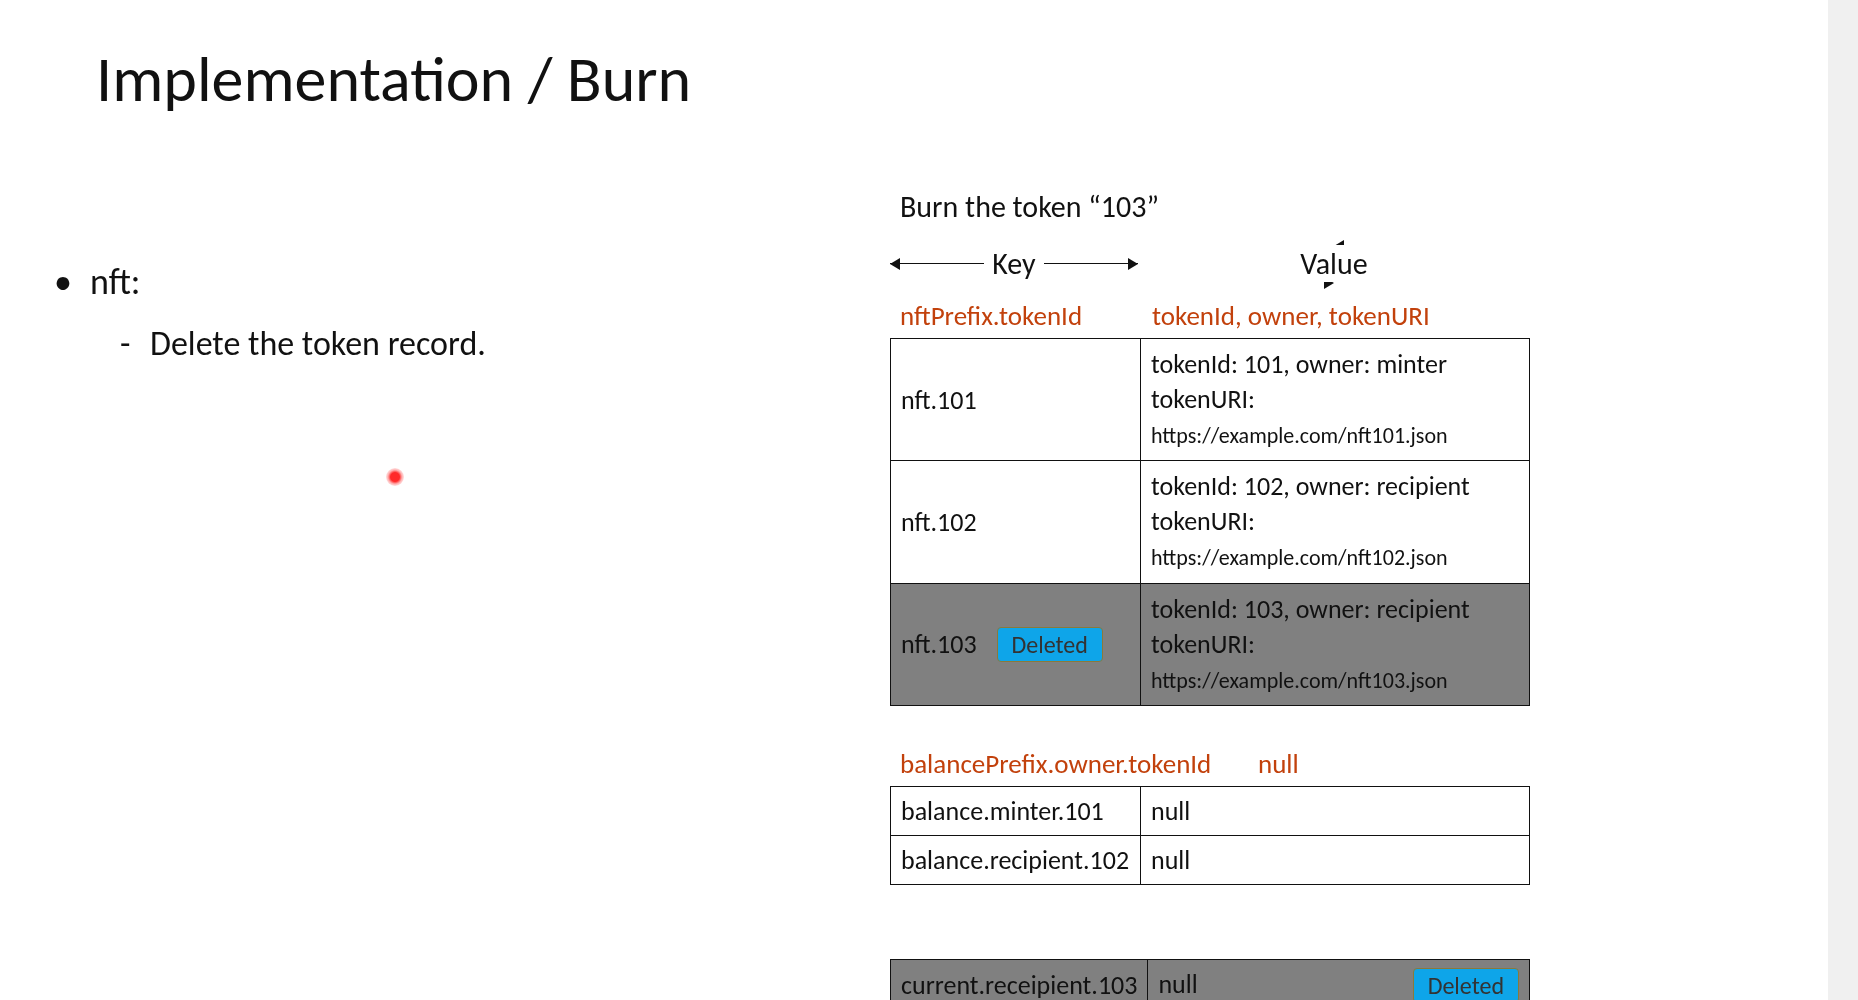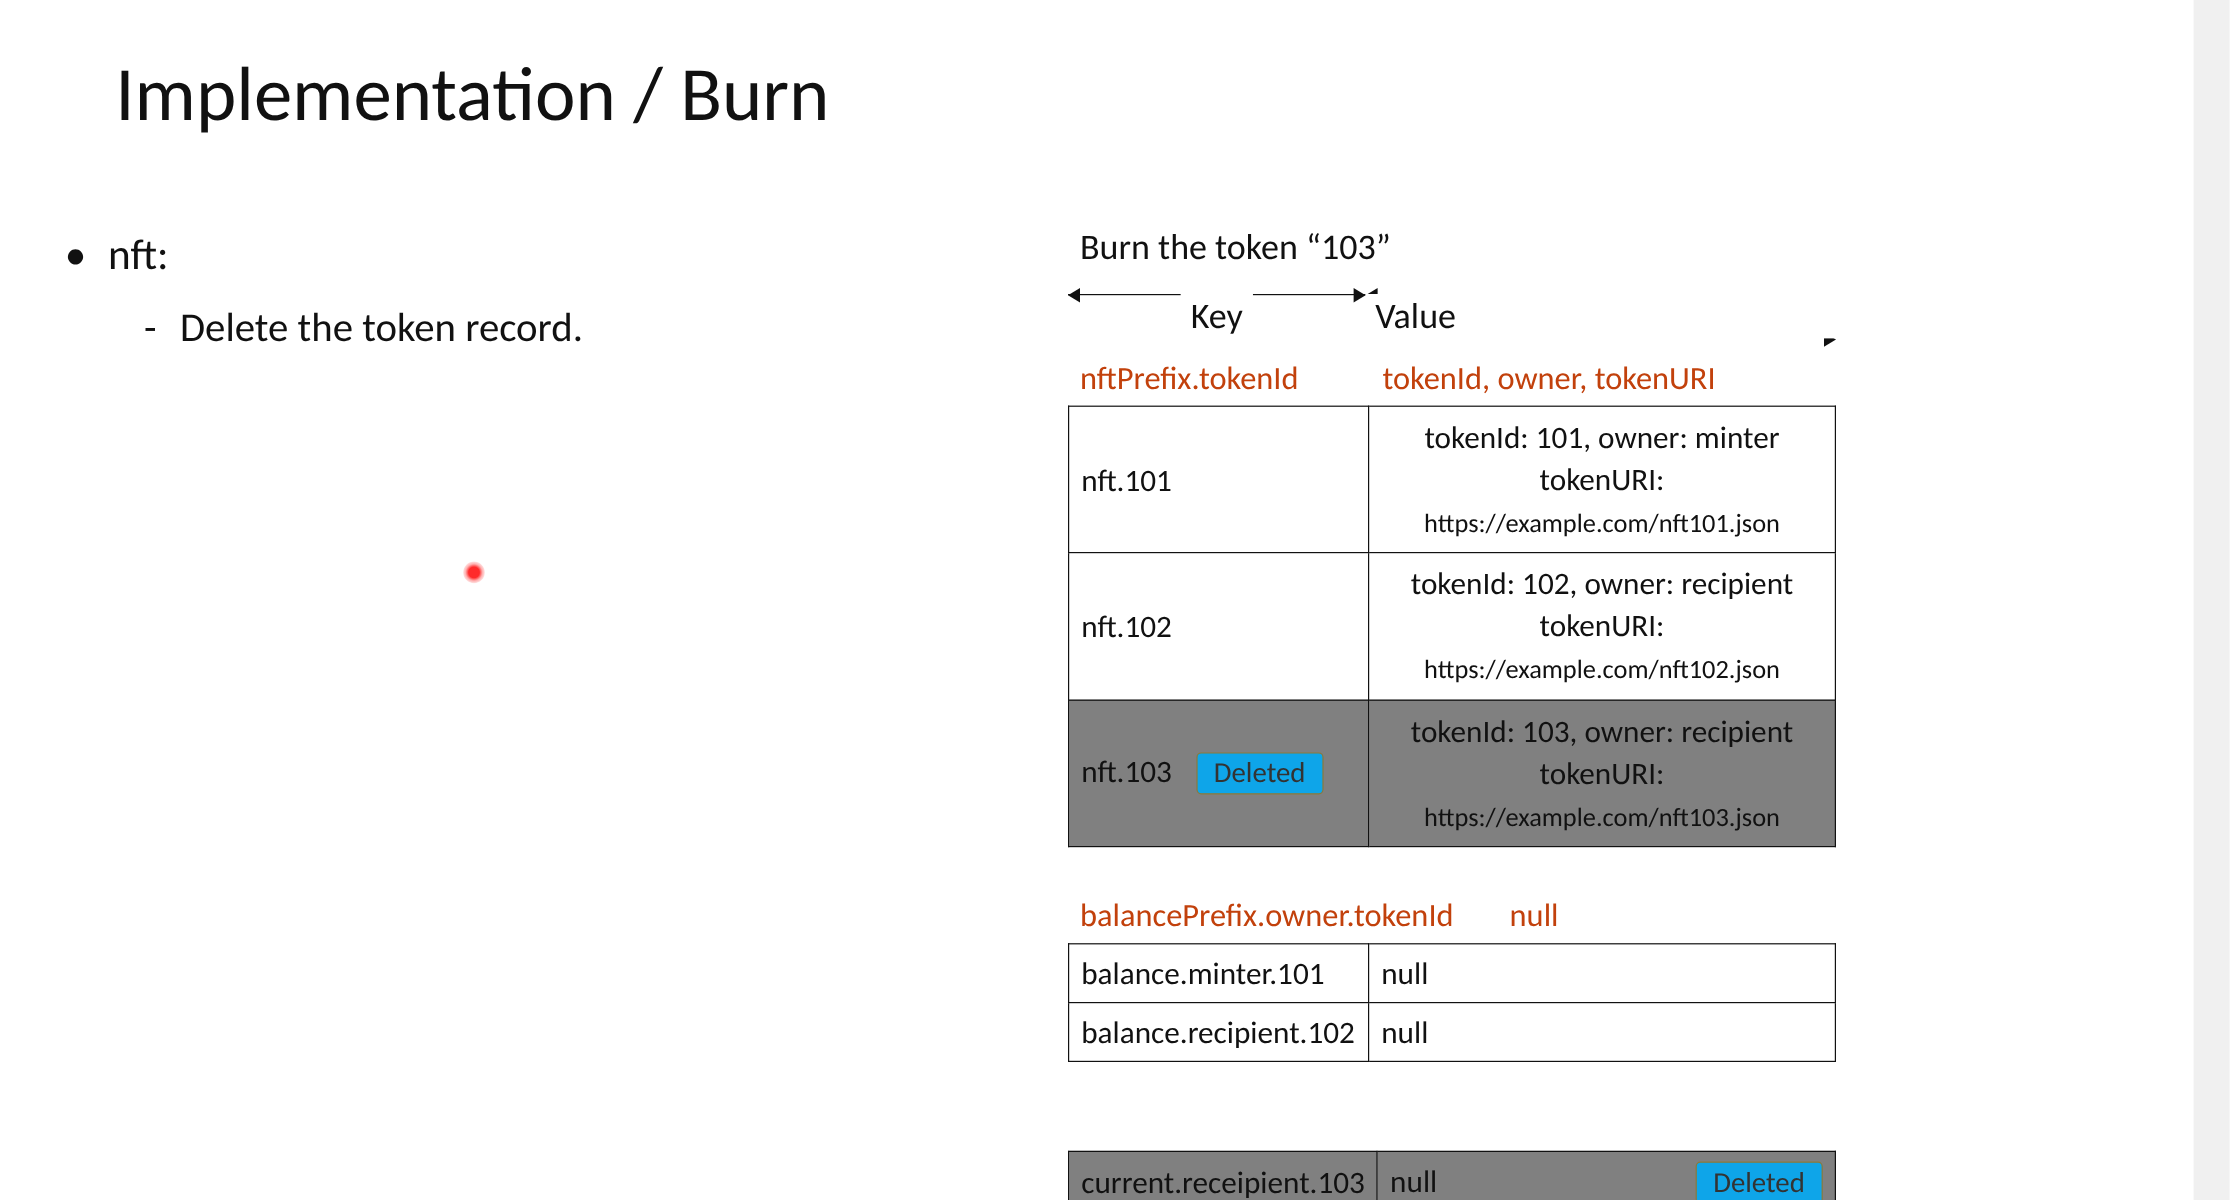--- a/index.html
+++ b/index.html
@@ -93,20 +93,21 @@
     color: #111;
     margin: 0 0 20px 10px;
   }
   .kv-header {
     display: flex;
     align-items: center;
     margin-bottom: 8px;
   }
   .kv-header .seg {
     display: flex;
+    align-items: center;
     justify-content: center;
     font-size: 30px;
     color: #111;
     position: relative;
   }
   .kv-header .seg.key { width: 248px; }
   .kv-header .seg.value { width: 392px; flex-direction: column; }
   .arrow-left, .arrow-right {
     flex: 1;
     height: 1px;
@@ -139,21 +140,21 @@
   }
   table.kv td {
     border: 1px solid #111;
     padding: 8px 10px;
     font-size: 26px;
     color: #111;
     vertical-align: middle;
   }
   table.kv td.k { width: 250px; }
   table.kv td.v { }
-  .vline { line-height: 1.35; text-align: center; }
+  .vline { line-height: 1.35; }
   .small { font-size: 22px; }
   tr.deleted td { background: #808080; }
   .badge {
     display: inline-block;
     background: #0ea5e9;
     border: 1px solid #8a7a3a;
     color: #333;
     font-size: 24px;
     padding: 2px 14px;
     border-radius: 4px;
@@ -167,21 +168,21 @@
 </style>
 </head>
 <body>
 
 <div class="slide">
   <h1 class="title">Implementation / Burn</h1>
 
   <div class="cols">
     <div class="left">
       <ul class="main">
-        <li style="">
+        <li style="margin-top:70px">
           <span>nft:</span>
           <ul class="sub">
             <li>
               <span>Delete the token record.</span>
             </li>
           </ul>
         </li>
       </ul>
       <div class="pointer"></div>
     </div>

